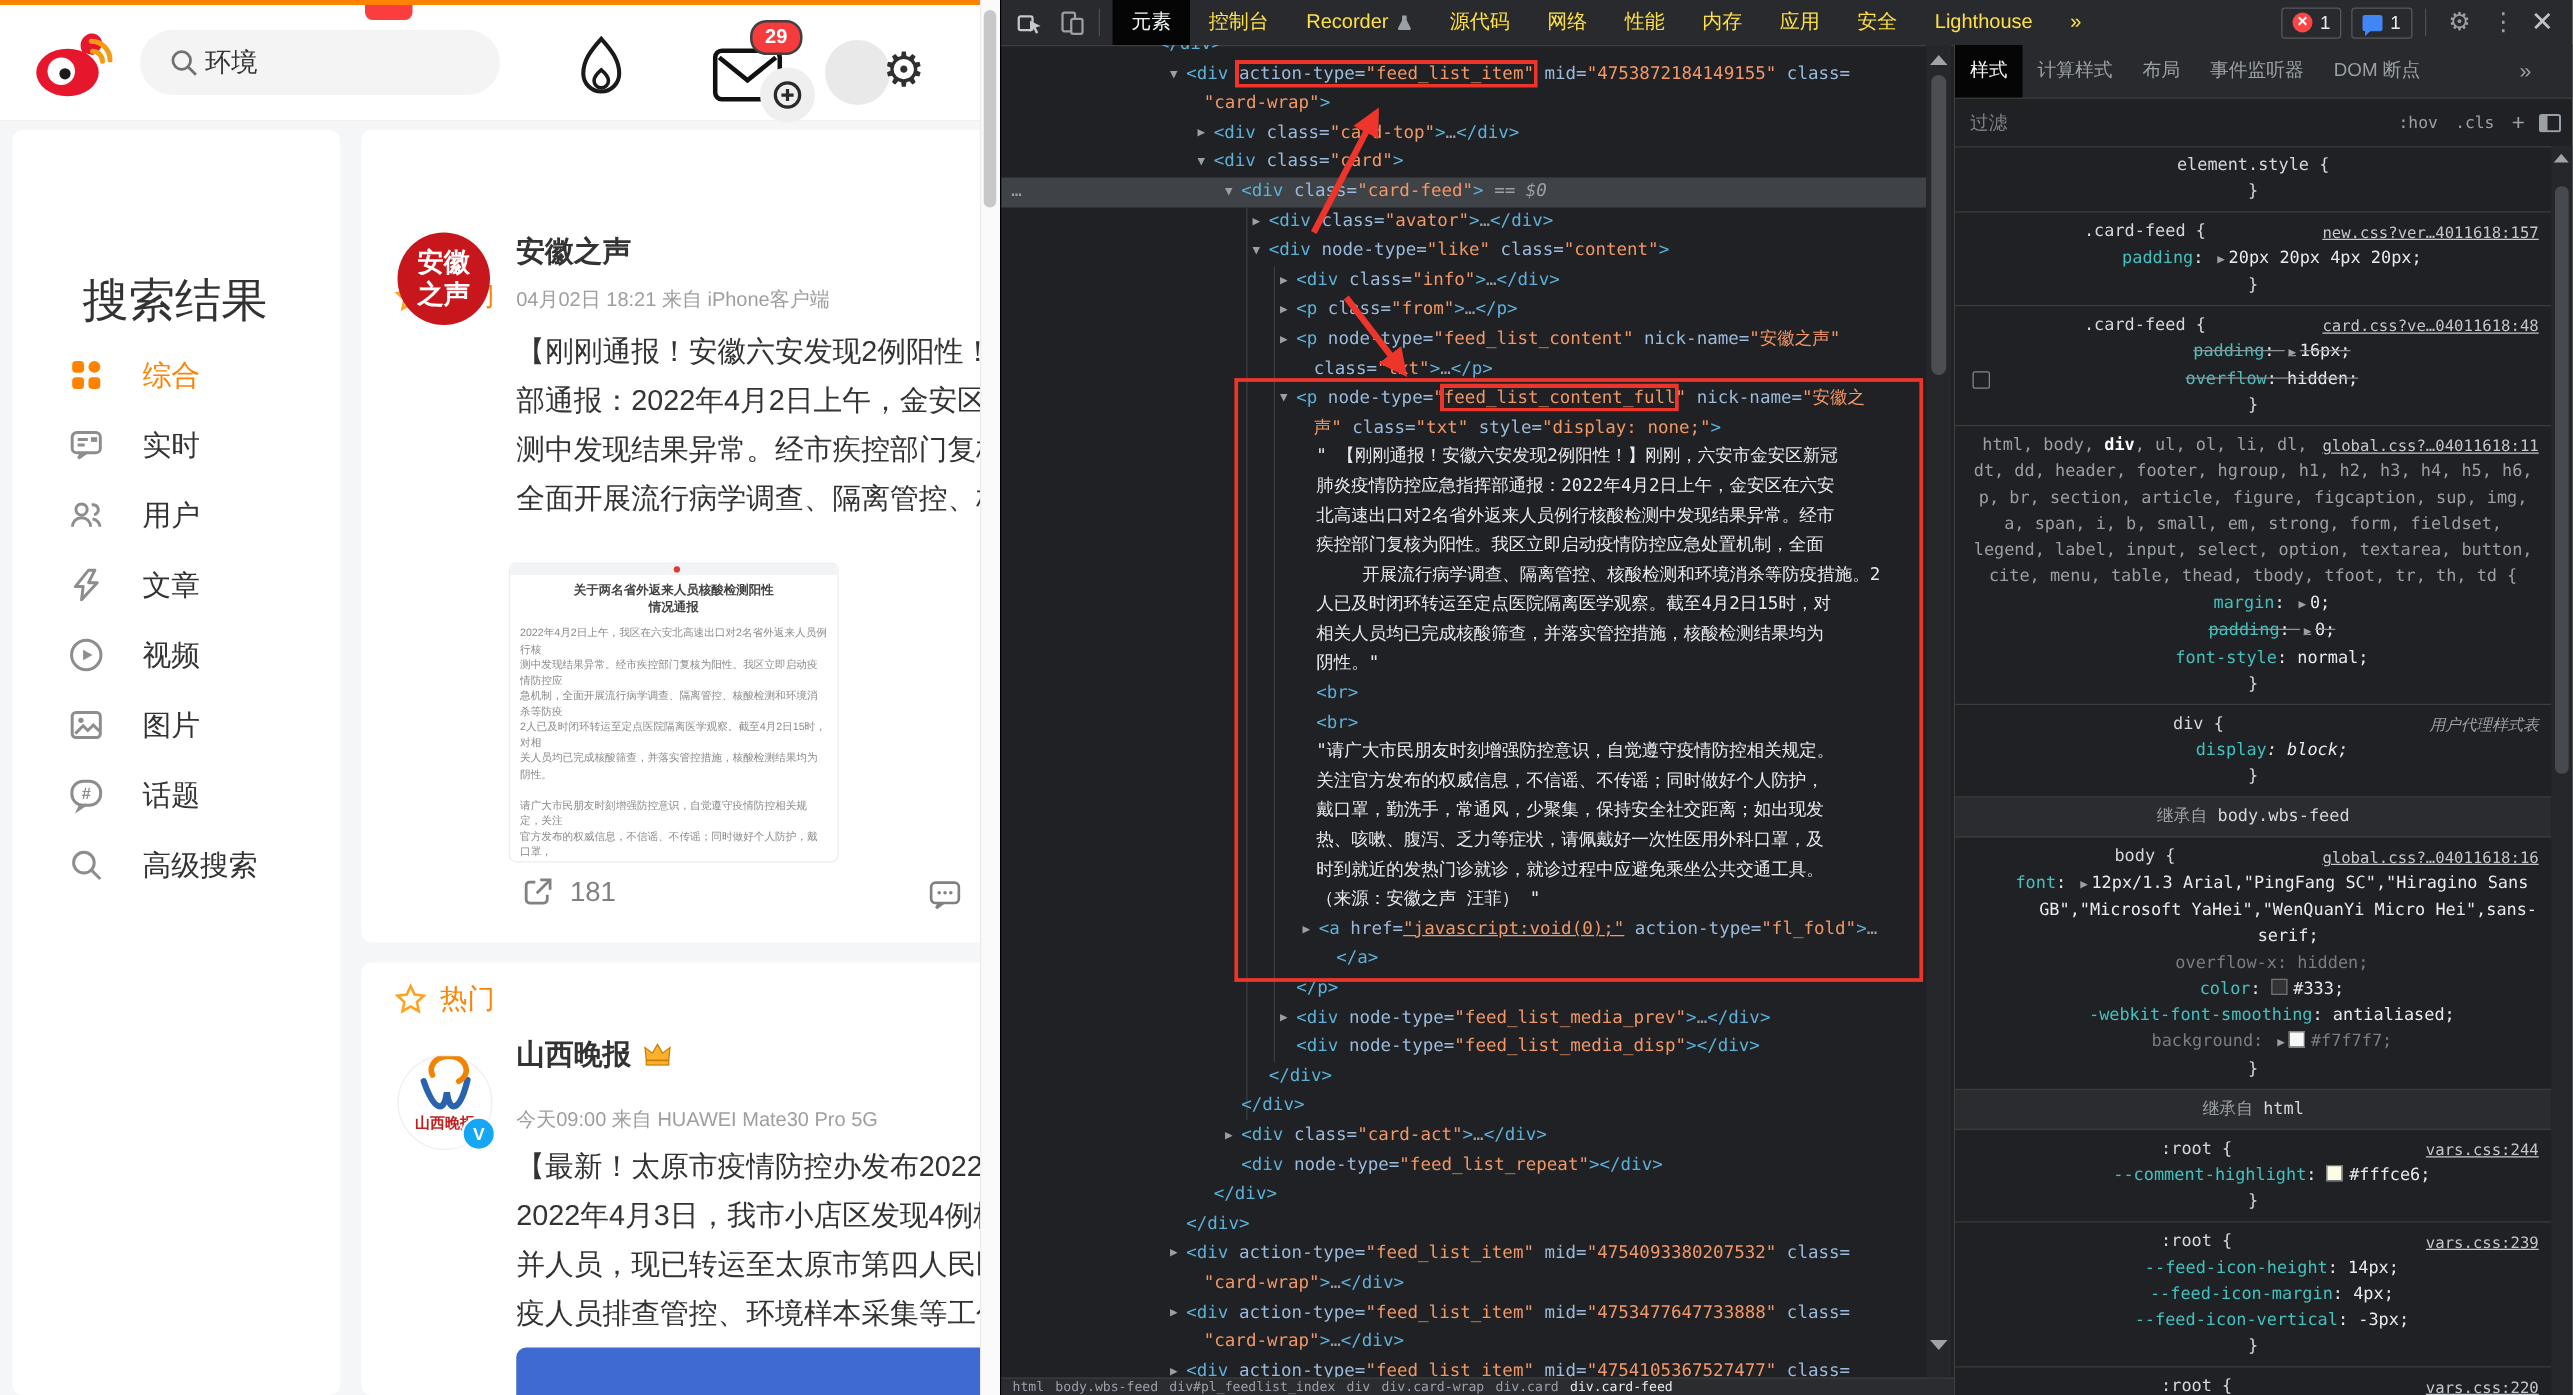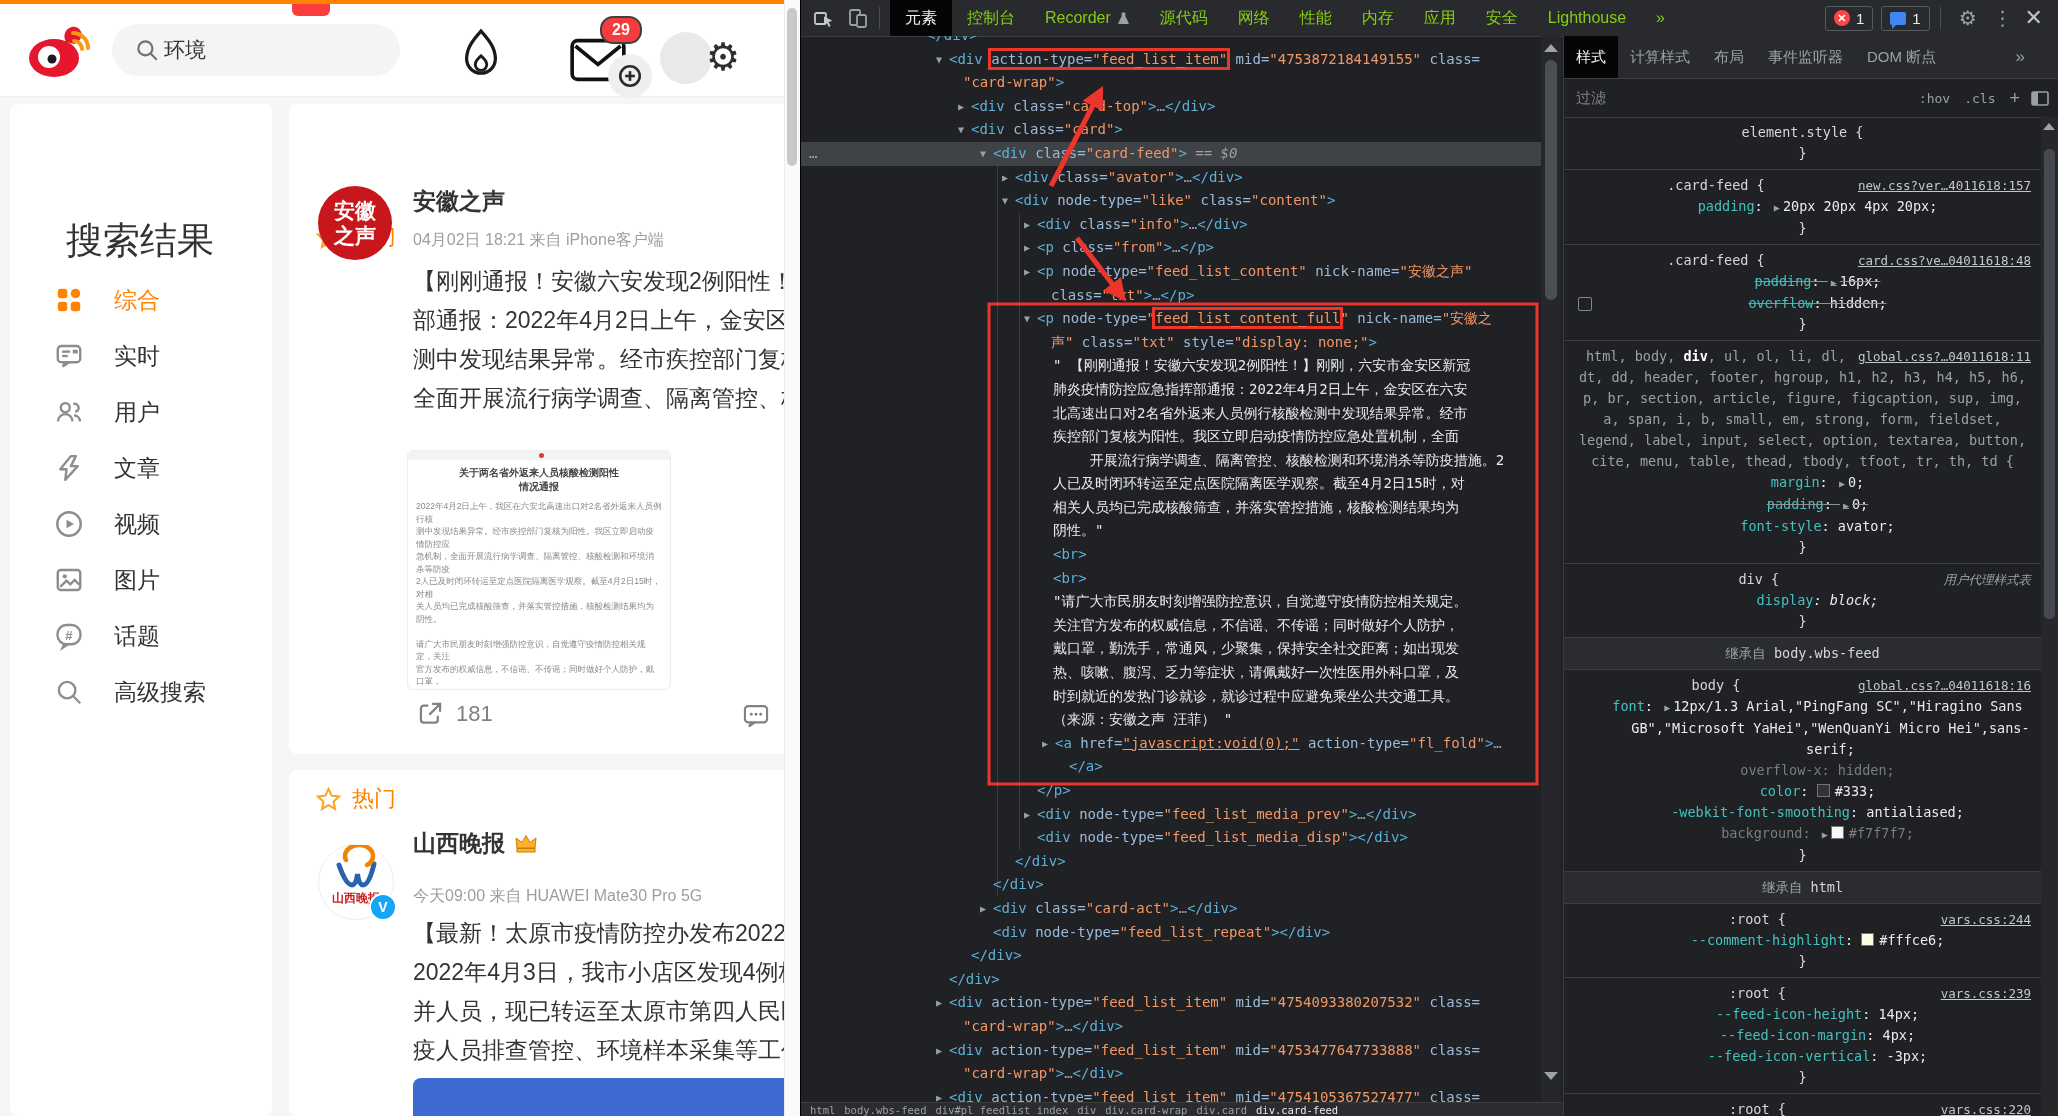--- a/index.html
+++ b/index.html
@@ -50,21 +50,21 @@
   .bluebanner{position:absolute;left:124px;top:308px;width:600px;height:38px;background:#3e6ad1;border-radius:8px 8px 0 0;}
   
   .pg-sb{position:absolute;left:784px;top:0;width:16px;height:1116px;background:#fafafa;border-left:1px solid #ececec;}
   .pg-thumb{position:absolute;left:2px;top:8px;width:10px;height:158px;background:#c8c8c8;border-radius:5px;}
   
   .dt{position:absolute;left:800px;top:0;width:1258px;height:1116px;background:#202124;border-left:1px solid #000;
       font-family:"DejaVu Sans Mono","Liberation Mono",monospace;}
   .dt-toolbar{position:absolute;left:0;top:0;width:1258px;height:36px;background:#292a2d;border-bottom:1px solid #3d3d3d;display:flex;align-items:center;font-family:"Liberation Sans",sans-serif;}
   .dt-toolbar .ticon{margin-left:12px;display:flex;}
   .tsep{width:1px;height:22px;background:#4a4d51;margin:0 10px;}
-  .dtab{padding:0 15px;height:36px;line-height:36px;font-size:16px;color:#84cc16;display:flex;align-items:center;gap:6px;}
+  .dtab{padding:0 15px;height:36px;line-height:36px;font-size:16px;color:#fde047;display:flex;align-items:center;gap:6px;}
   .dtab.on{background:#050505;color:#f1f3f4;}
   .dt-right{position:absolute;right:6px;top:0;height:36px;display:flex;align-items:center;font-family:"Liberation Sans",sans-serif;}
   .badgebox{display:flex;align-items:center;gap:6px;border:1px solid #55585c;border-radius:3px;padding:3px 8px;margin-left:8px;color:#e8eaed;font-size:15px;}
   .errdot{width:16px;height:16px;border-radius:50%;background:#f44;color:#fff;font-size:11px;line-height:16px;text-align:center;font-weight:bold;}
   .msgdot{width:16px;height:13px;border-radius:2px;background:#4285f4;position:relative;}
   .msgdot:after{content:"";position:absolute;left:2px;bottom:-4px;border:4px solid transparent;border-top-color:#4285f4;border-left-color:#4285f4;}
   .tbtn{color:#9aa0a6;font-size:20px;margin:0 8px;line-height:1;}
   .closex{color:#c0c4c8;font-size:22px;margin:0 10px 0 4px;}
   
   .el-wrap{position:absolute;left:0;top:36px;width:740px;height:1066px;overflow:hidden;}
@@ -499,21 +499,21 @@
           <div class="sec">
             <div><span class="csslink">card.css?ve…04011618:48</span><span class="selr">.card-feed {</span></div>
             <div class="prop struck"><span class="pn">padding</span><span class="pv">: </span><span class="parrow">▶</span><span class="pv">16px;</span></div>
             <div class="prop struck"><span class="pcheck"></span><span class="pn">overflow</span><span class="pv">: </span><span class="pv">hidden;</span></div>
             <div class="brace">}</div>
           </div>
           <div class="sec">
             <div><span class="csslink">global.css?…04011618:11</span><span class="sel-d">html, body, </span><span class="sel-b">div</span><span class="sel-d">, ul, ol, li, dl, dt, dd, header, footer, hgroup, h1, h2, h3, h4, h5, h6, p, br, section, article, figure, figcaption, sup, img, a, span, i, b, small, em, strong, form, fieldset, legend, label, input, select, option, textarea, button, cite, menu, table, thead, tbody, tfoot, tr, th, td {</span></div>
             <div class="prop"><span class="pn">margin</span><span class="pv">: </span><span class="parrow">▶</span><span class="pv">0;</span></div>
             <div class="prop struck"><span class="pn">padding</span><span class="pv">: </span><span class="parrow">▶</span><span class="pv">0;</span></div>
-            <div class="prop"><span class="pn">font-style</span><span class="pv">: </span><span class="pv">avator;</span></div>
+            <div class="prop"><span class="pn">font-style</span><span class="pv">: </span><span class="pv">normal;</span></div>
             <div class="brace">}</div>
           </div>
           <div class="sec">
             <div><span class="csslink it">用户代理样式表</span><span class="selr">div {</span></div>
             <div class="prop it"><span class="pn">display</span><span class="pv">: </span><span class="pv">block;</span></div>
             <div class="brace">}</div>
           </div>
           <div class="inh"><span>继承自 </span><b>body.wbs-feed</b></div>
           <div class="sec">
             <div><span class="csslink">global.css?…04011618:16</span><span class="selr">body {</span></div>

